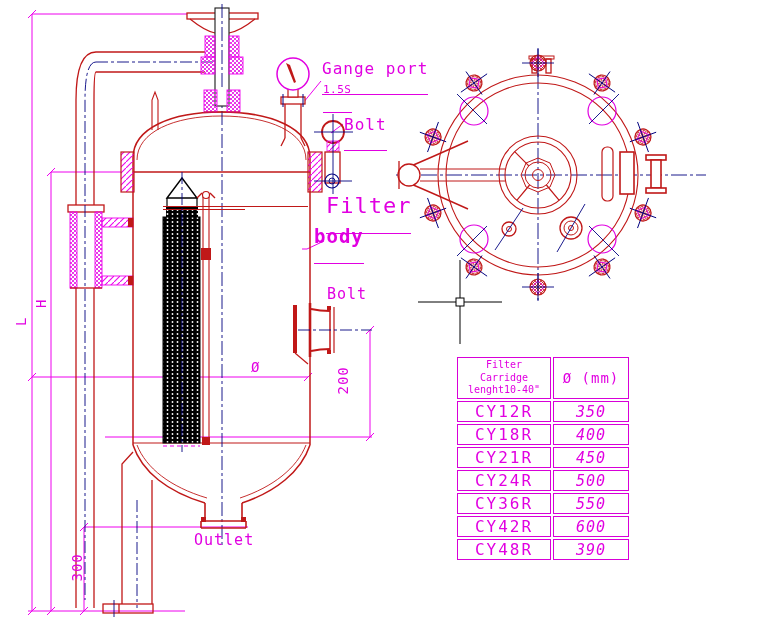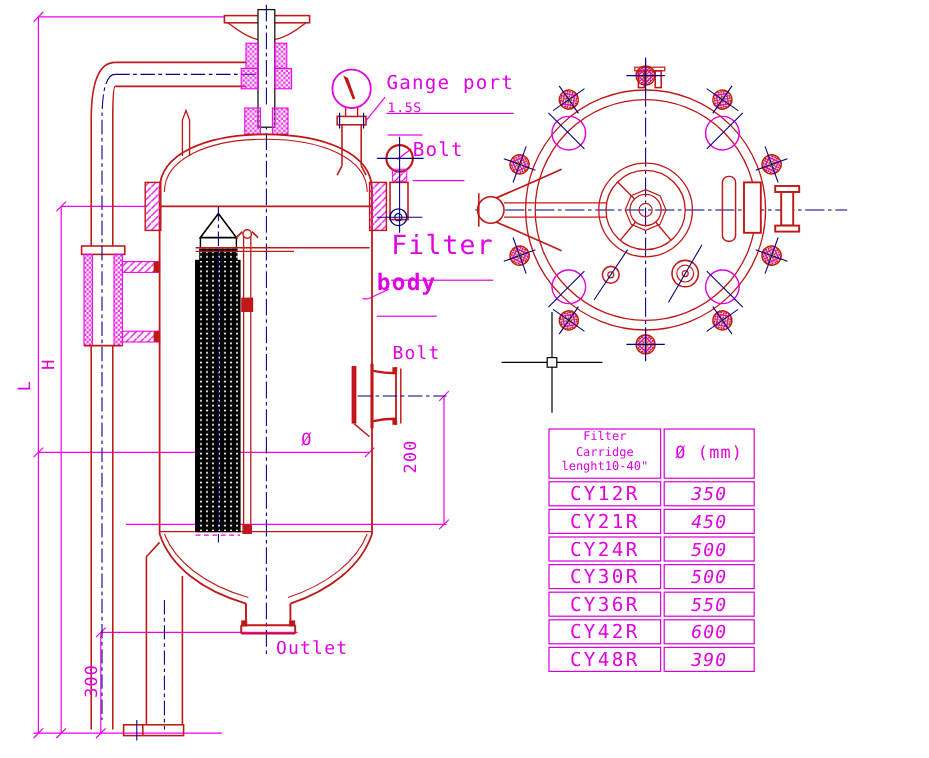--- a/index.html
+++ b/index.html
@@ -288,21 +288,21 @@
     <rect x="456" y="298" width="8" height="8" fill="#ffffff" stroke="#000000" stroke-width="1"></rect>
   </g>
 </svg>
 
 <div class="lbl u" style="left:322px;top:61px;font-size:16px;">Gange port</div>
 <div class="lbl u small" style="left:323px;top:84px;">1.5S</div>
 <div class="lbl u" style="left:344px;top:105px;font-size:16px;margin-top:12px;">Bolt</div>
 <div class="lbl u" style="left:326px;top:194px;font-size:22px;">Filter</div>
 <div class="lbl u" style="left:314px;top:227px;font-size:19px;font-weight:bold;">body</div>
 <div class="lbl" style="left:327px;top:287px;">Bolt</div>
-<div class="lbl" style="left:194px;top:533px;margin-left:36px;">Outlet</div>
+<div class="lbl" style="left:194px;top:533px;">Outlet</div>
 
 <div class="lbl vtext" style="left:17px;top:314px;">L</div>
 <div class="lbl vtext" style="left:37px;top:296px;">H</div>
 <div class="lbl" style="left:251px;top:360px;font-size:14px;">Ø</div>
 <div class="lbl vtext" style="left:329px;top:373px;">200</div>
 <div class="lbl vtext" style="left:63px;top:560px;">300</div>
 
 <div class="table-wrap">
   <table class="spec">
     <tbody>
@@ -312,29 +312,29 @@
           <span class="hdr-line">Carridge</span>
           <span class="hdr-line">lenght10-40"</span>
         </td>
         <td class="hdr-dia">Ø (mm)</td>
       </tr>
       <tr>
             <td class="model">CY12R</td>
             <td class="dia">350</td>
           </tr>
       <tr>
+            <td class="model">CY18R</td>
+            <td class="dia">400</td>
+          </tr>
+      <tr>
             <td class="model">CY21R</td>
             <td class="dia">450</td>
           </tr>
       <tr>
             <td class="model">CY24R</td>
-            <td class="dia">500</td>
-          </tr>
-      <tr>
-            <td class="model">CY30R</td>
             <td class="dia">500</td>
           </tr>
       <tr>
             <td class="model">CY36R</td>
             <td class="dia">550</td>
           </tr>
       <tr>
             <td class="model">CY42R</td>
             <td class="dia">600</td>
           </tr>

